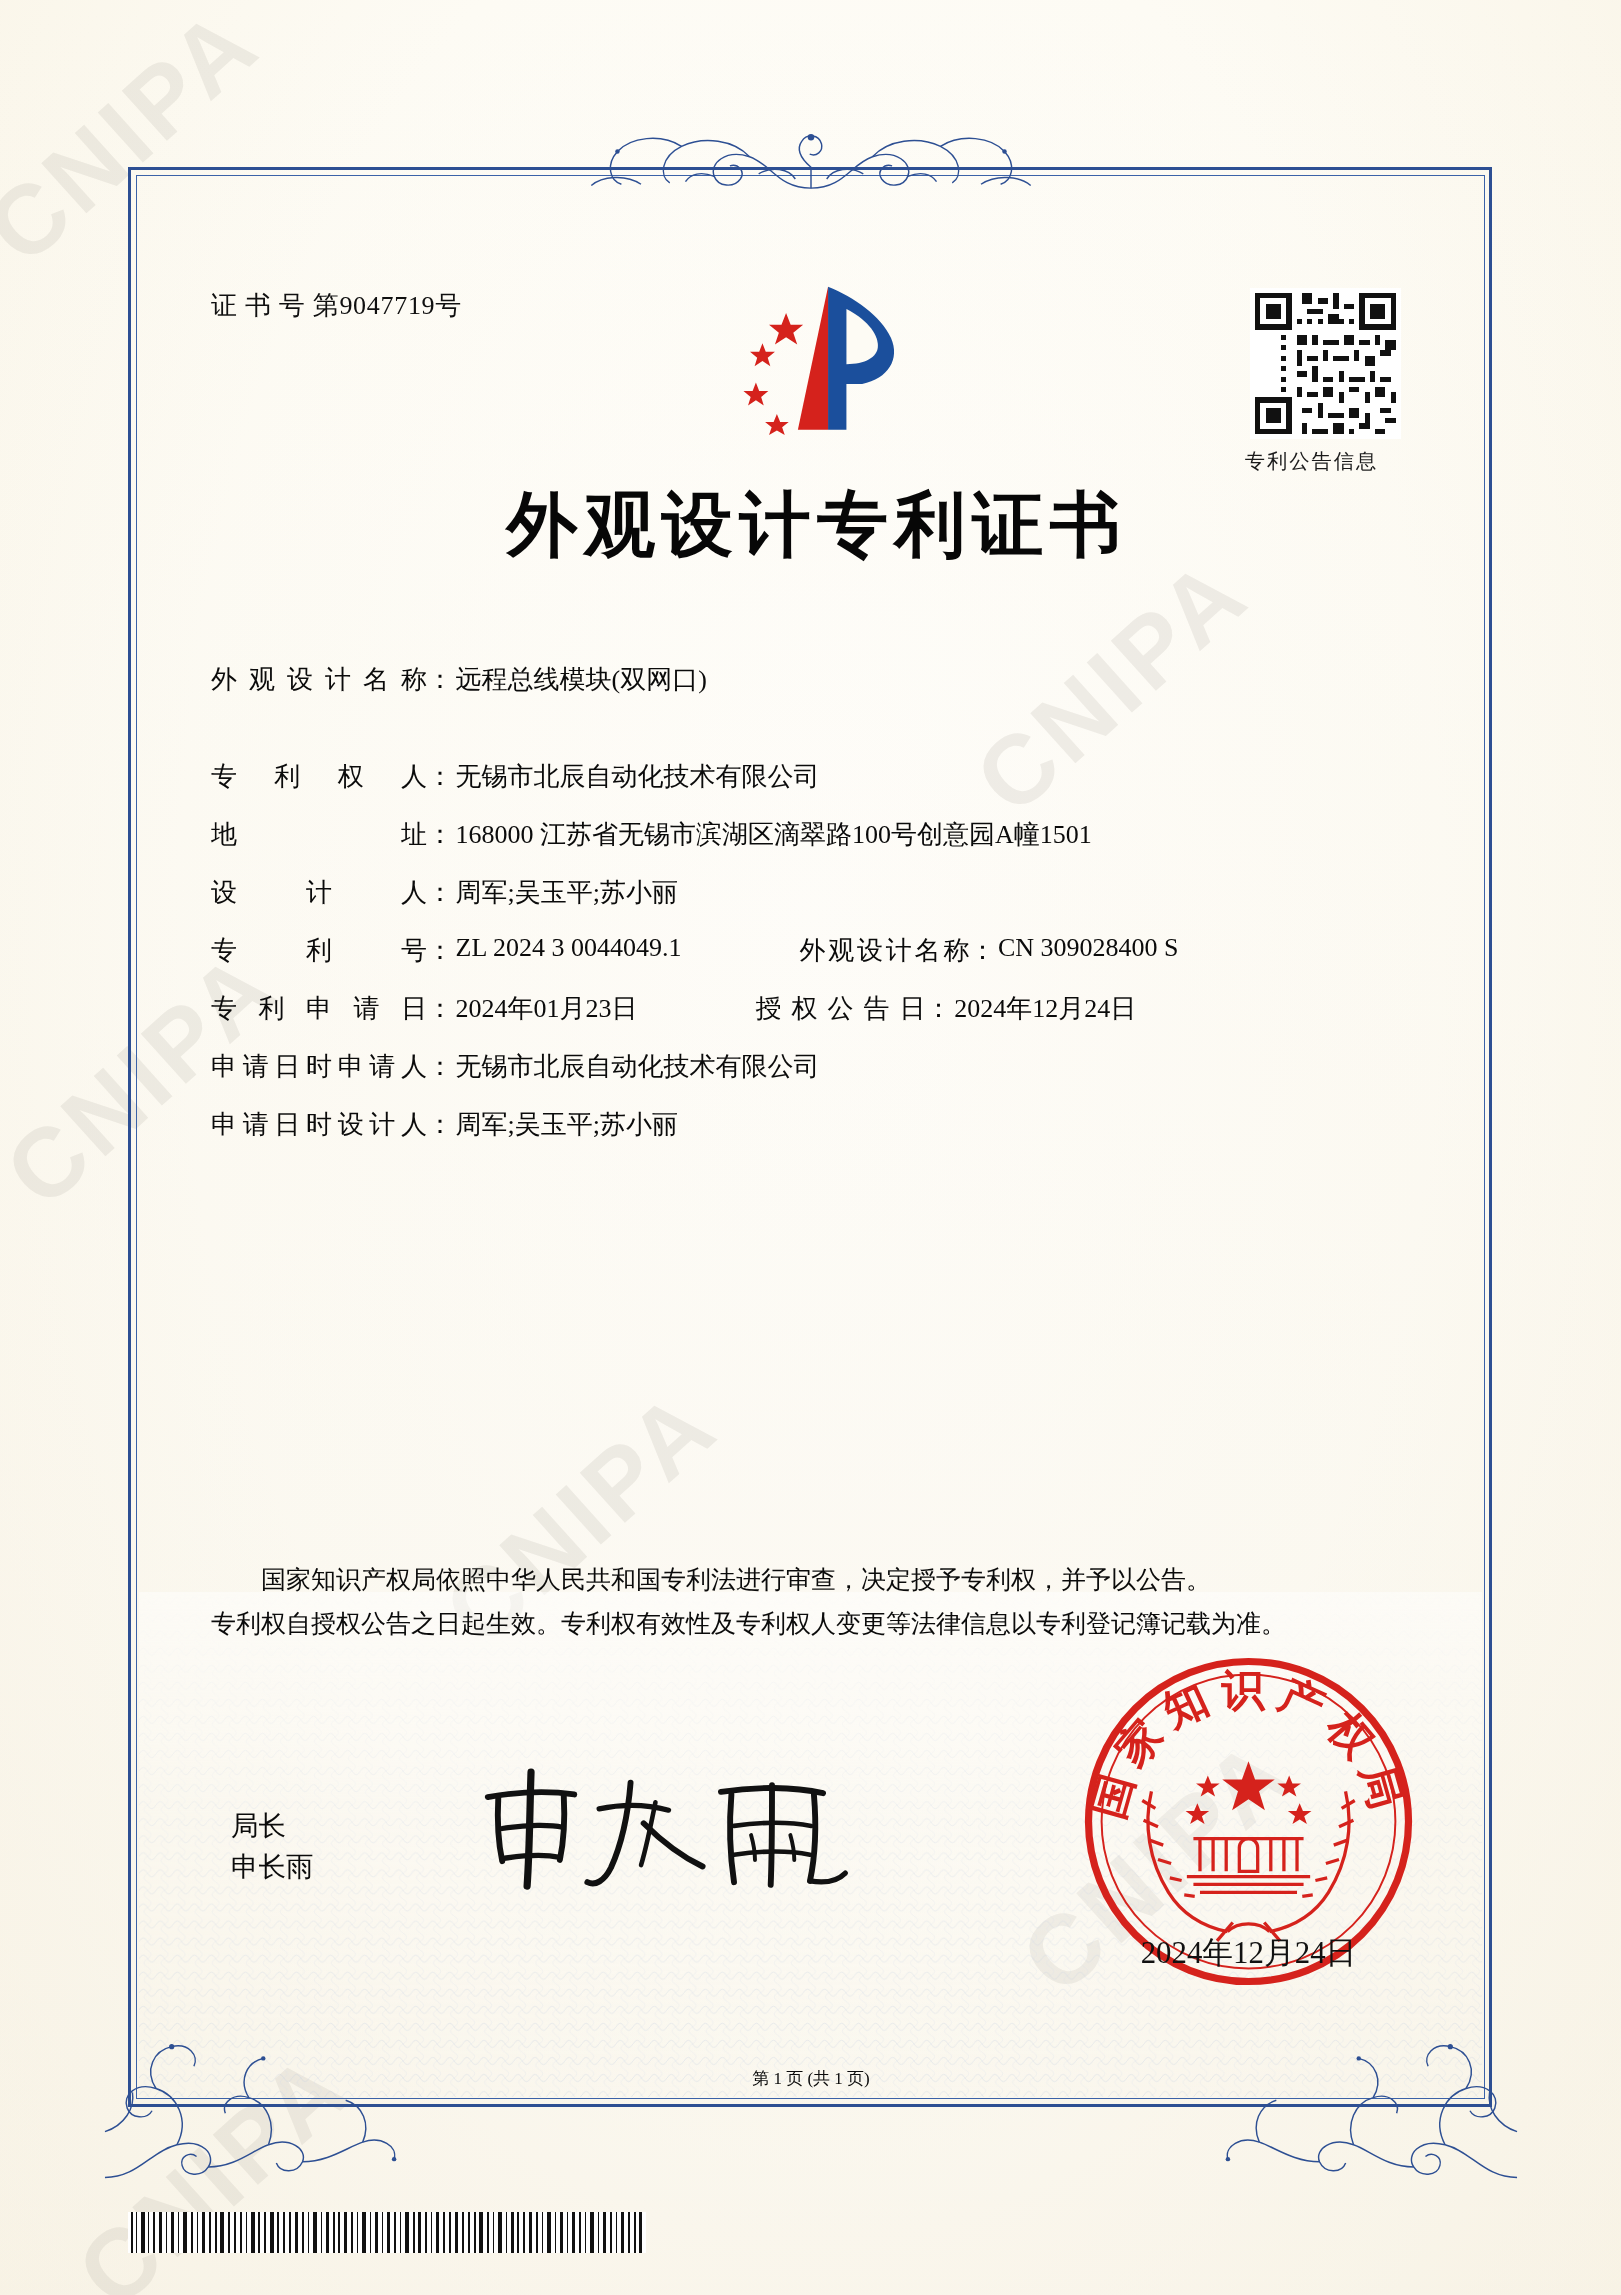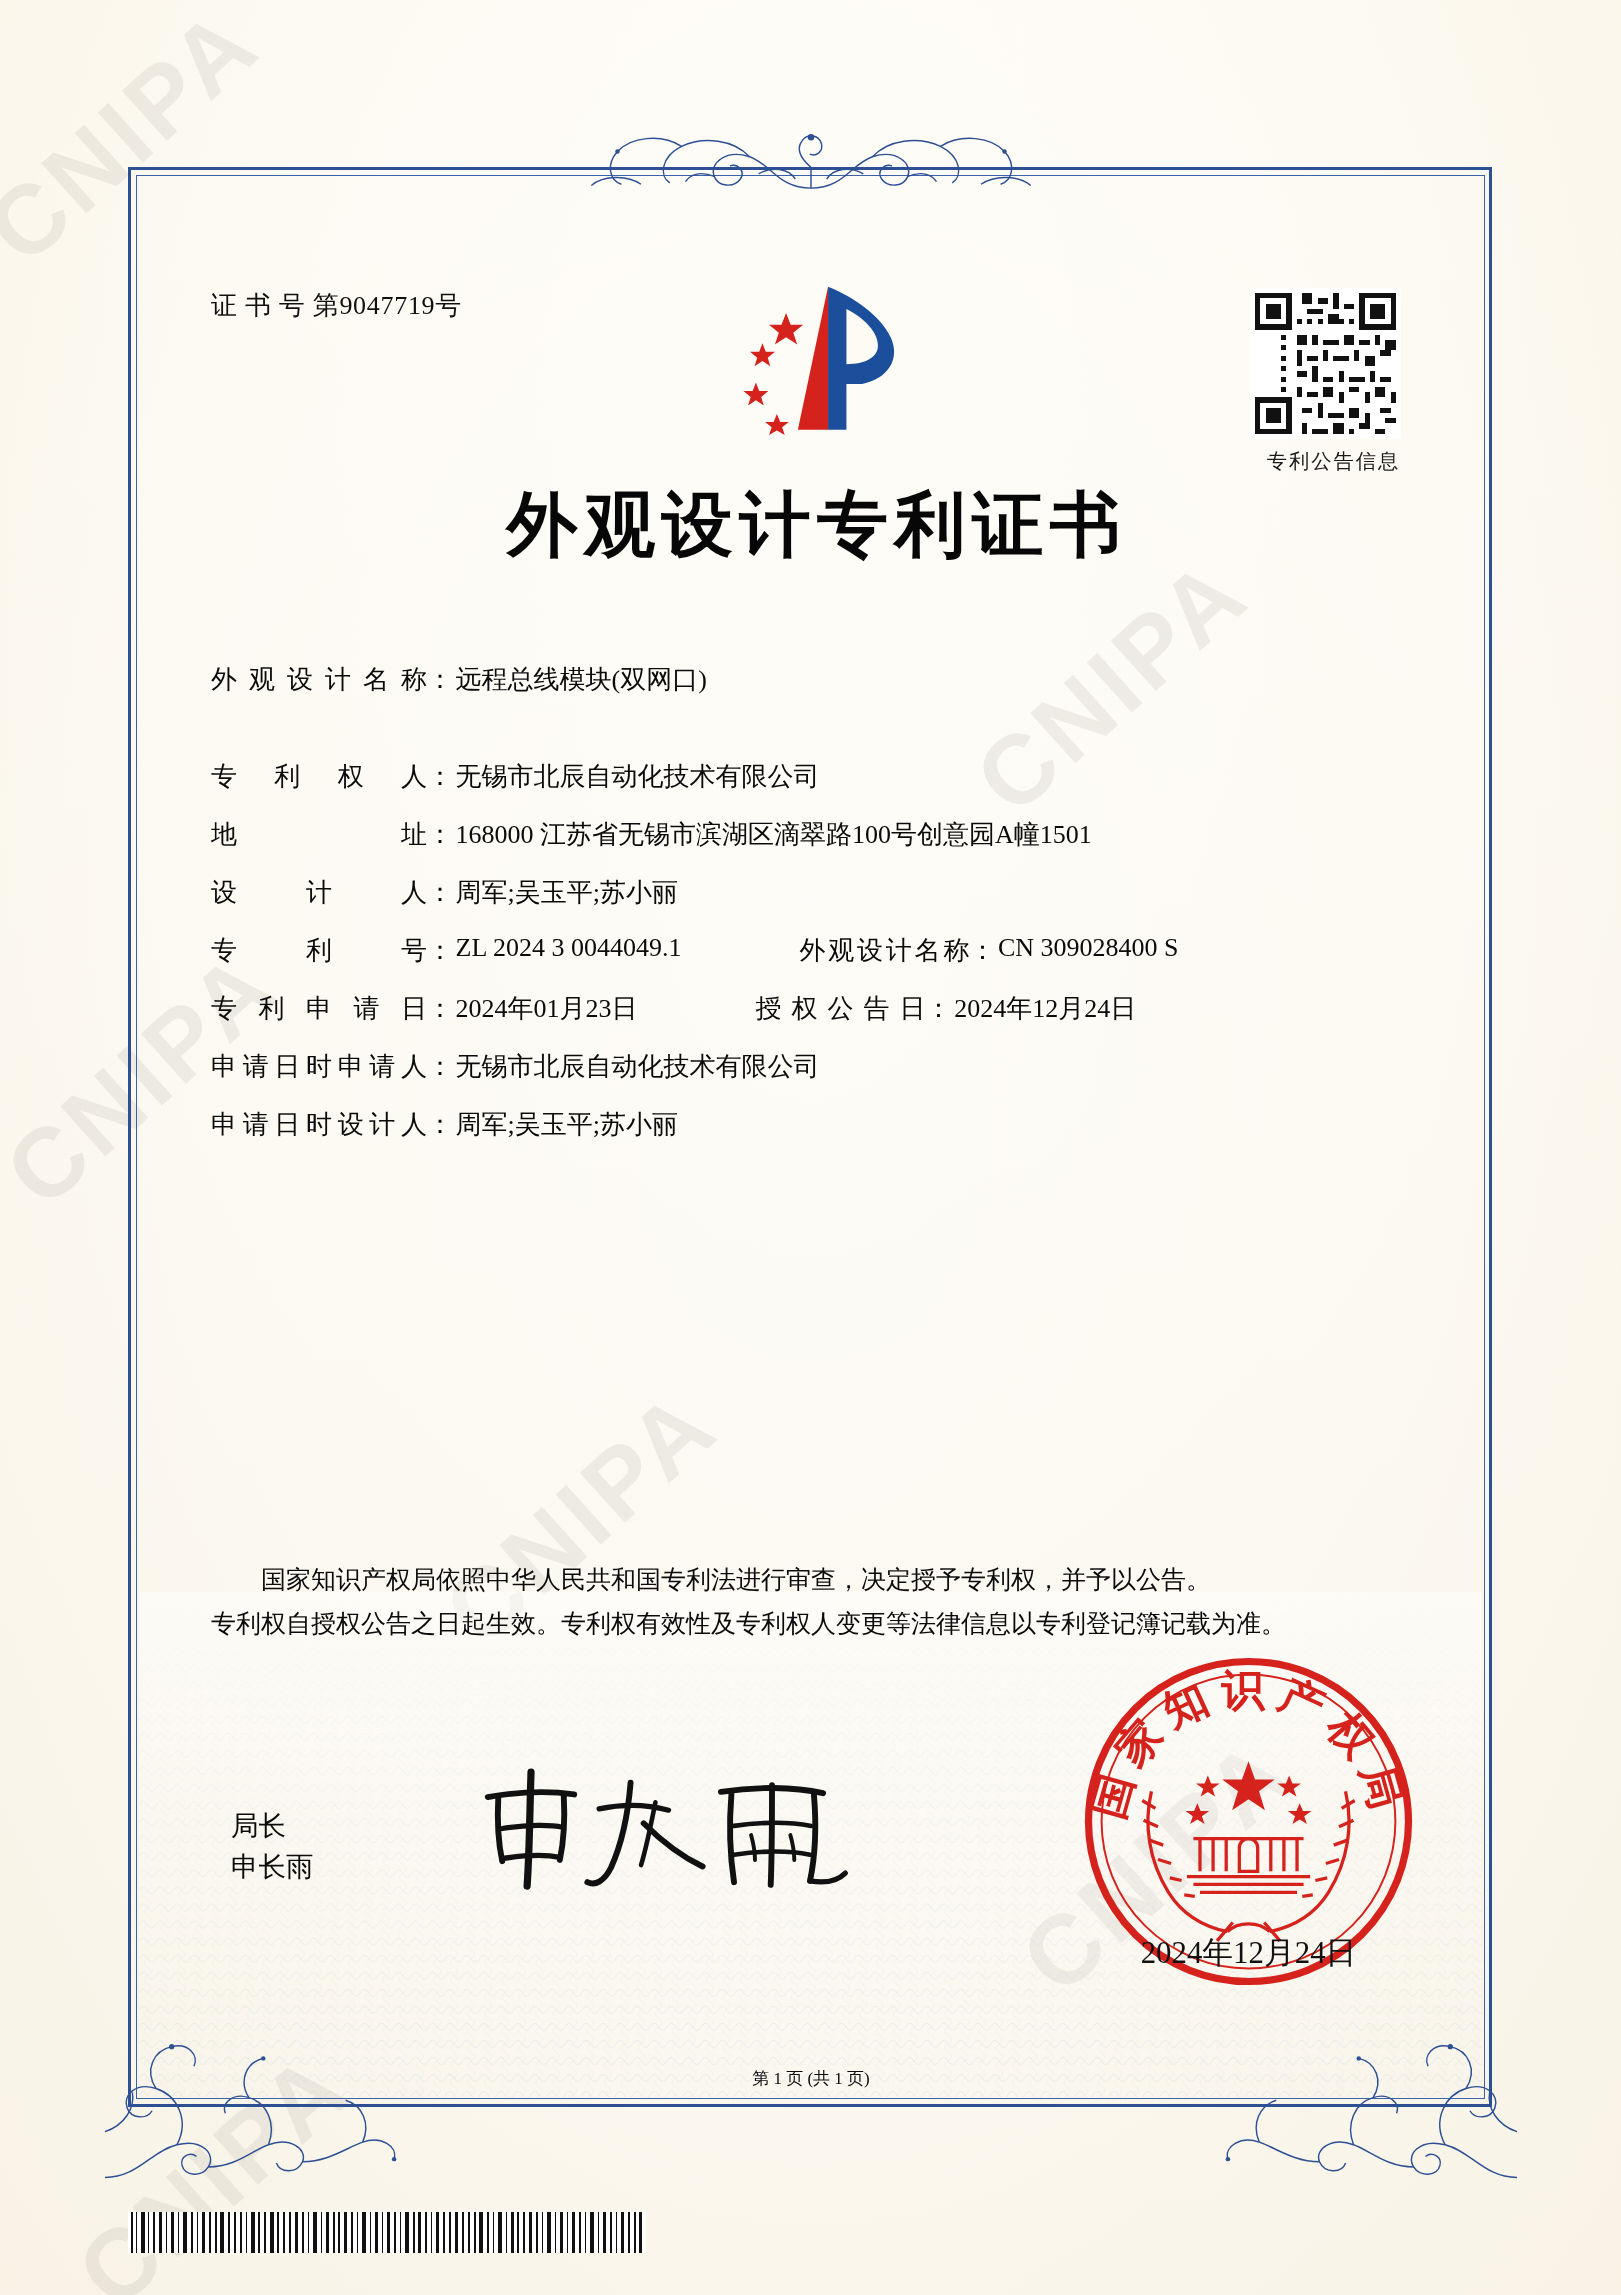--- a/index.html
+++ b/index.html
@@ -114,21 +114,21 @@
   }
   .qr-box {
     position: absolute;
     right: 221px;
     top: 288px;
     width: 151px;
     height: 151px;
   }
   .qr-caption {
     position: absolute;
-    right: 200px;
+    right: 222px;
     top: 447px;
     width: 177px;
     text-align: center;
     font-size: 20.3px;
     color: #1a1a1a;
     letter-spacing: 2px;
   }
 
   .title {
     position: absolute;

